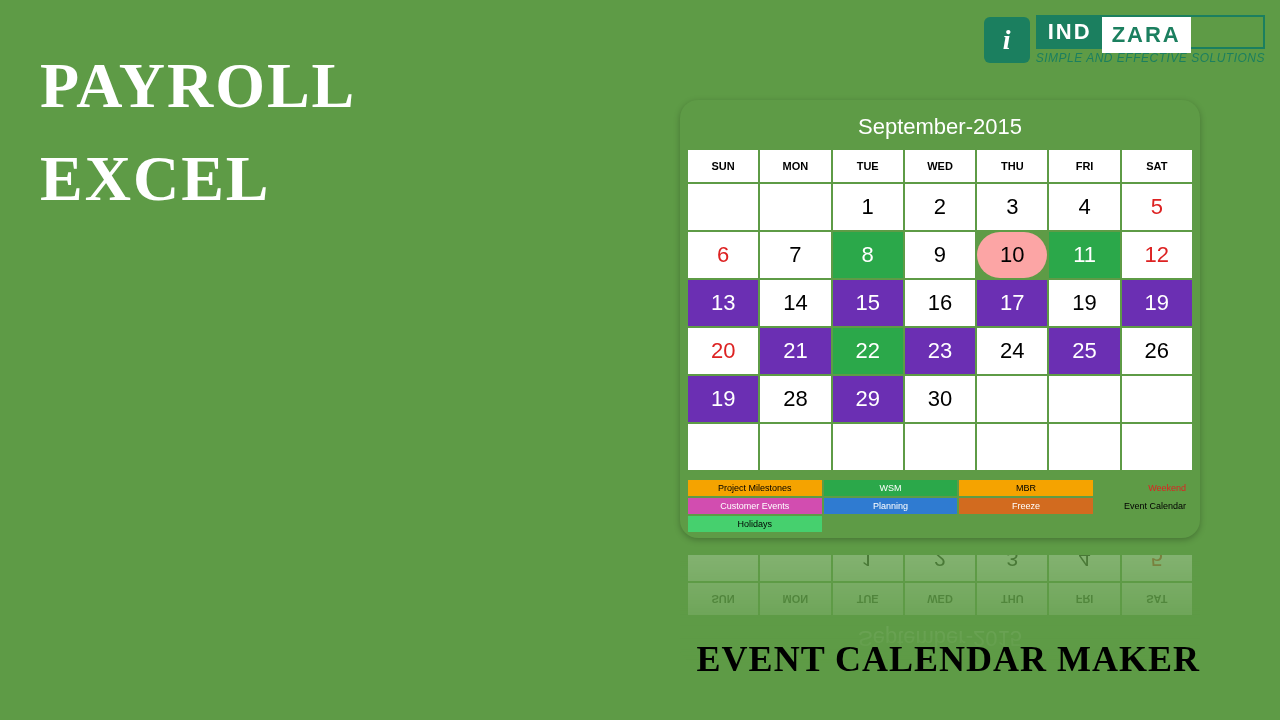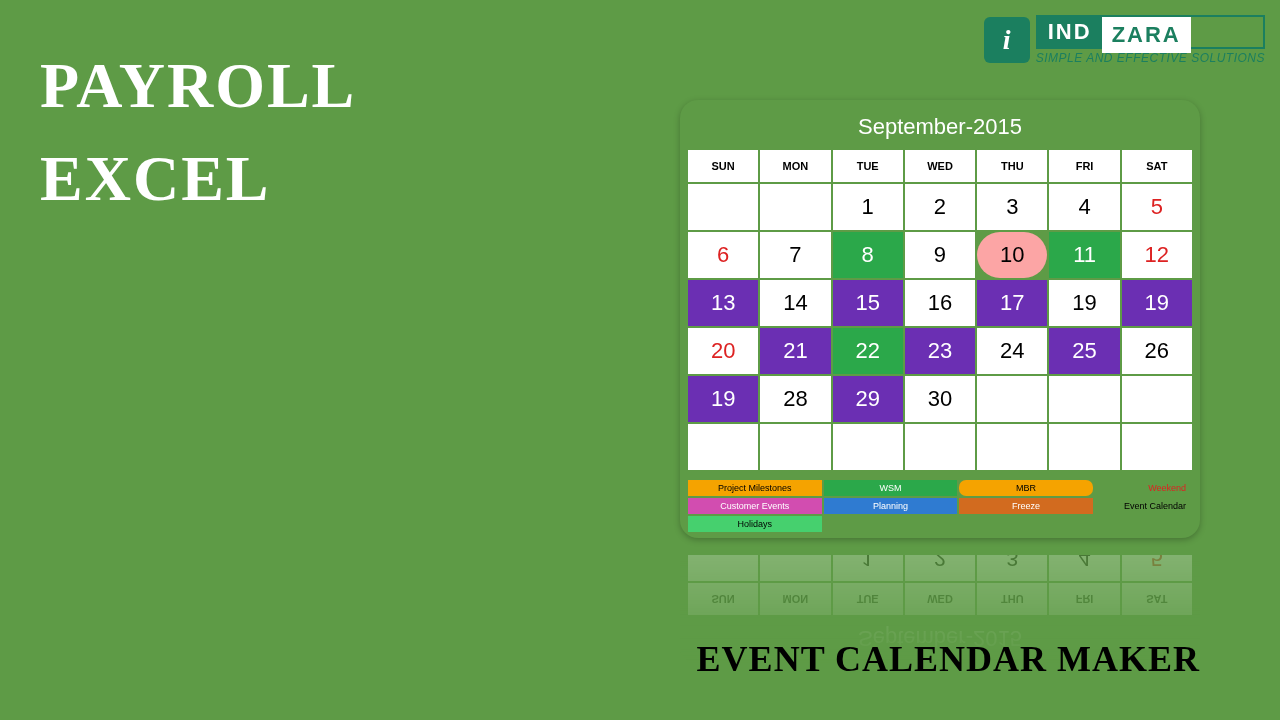--- a/index.html
+++ b/index.html
@@ -134,21 +134,21 @@
   .leg {
     text-align: center;
     padding: 3px 16px;
     color: #000;
   }
   .leg.pm { background: #f5a300; }
   .leg.ce { background: #d24db0; color:#fff; }
   .leg.ho { background: #46d06e; }
   .leg.wsm { background: #2ba84a; color:#fff; }
   .leg.pl { background: #2f7bd1; color:#fff; }
-  .leg.mbr { background: #f5a300; border-radius: 7px; }
+  .leg.mbr { background: #f5a300; }
   .leg.fr { background: #d26b1f; color:#fff; }
   .leg.side { background: transparent; text-align: right; padding-right:6px; }
   .leg.side.red { color: #d22; }
   .subtitle {
     position: absolute;
     right: 80px;
     bottom: 40px;
     font-family: "Comic Sans MS", cursive;
     font-size: 36px;
     font-weight: bold;

